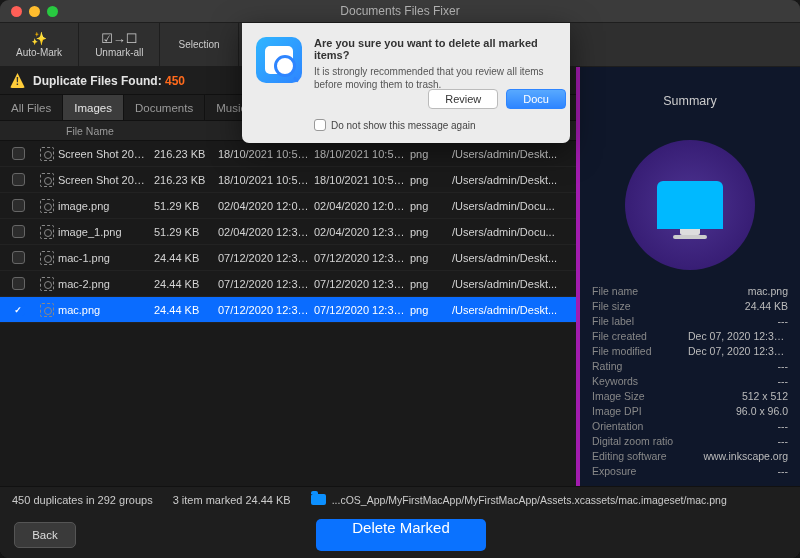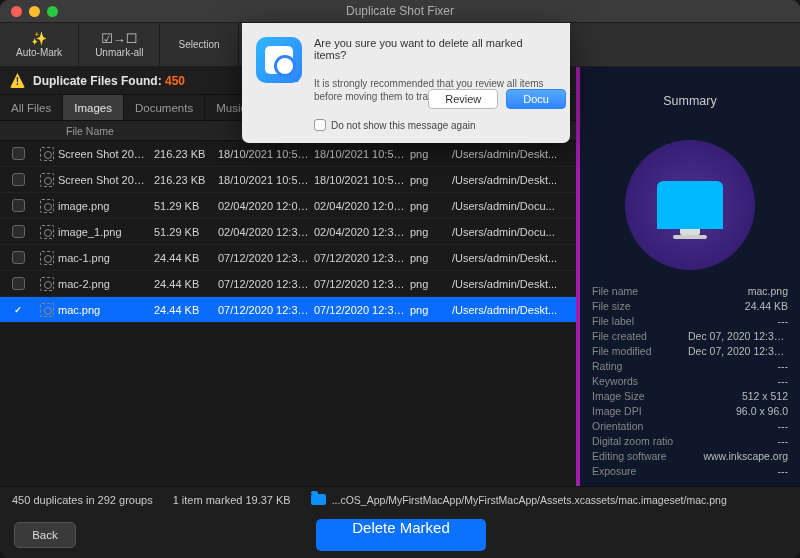--- a/index.html
+++ b/index.html
@@ -64,40 +64,40 @@
 .statusbar .pthtxt{white-space:nowrap;overflow:hidden;text-overflow:ellipsis;font-size:10.5px}
 .footer{height:46px;background:#1e1e1e;display:flex;align-items:center;padding:0 14px;border-radius:0 0 9px 9px}
 .back{width:62px;height:26px;background:#3a3a3a;border:1px solid #555;border-radius:5px;color:#ddd;font-size:11.5px;display:flex;align-items:center;justify-content:center}
 .delete{margin:0 auto;width:170px;height:32px;background:#0a72ff;border-radius:5px;color:#fff;font-size:15px;display:flex;align-items:flex-start;justify-content:center;transform:translateX(-30px)}
 .modal{position:absolute;top:23px;left:242px;width:328px;height:120px;background:#ececec;border-radius:0 0 7px 7px;box-shadow:0 8px 30px rgba(0,0,0,.5);padding:14px 14px 12px 14px;display:flex;gap:12px}
 .mico{width:46px;height:46px;background:linear-gradient(135deg,#2fb6ff,#2e85ff);border-radius:10px;position:relative;flex-shrink:0;display:flex;align-items:center;justify-content:center}
 .mico-inner{width:28px;height:28px;background:#fff;border-radius:5px;position:relative}
 .mico-inner::before{content:"";position:absolute;right:-3px;bottom:-3px;width:16px;height:16px;border:3px solid #2e85ff;border-radius:50%;background:transparent}
 .mico-inner::after{content:"";position:absolute;right:-6px;bottom:-7px;width:6px;height:3px;background:#2e85ff;transform:rotate(45deg);border-radius:2px}
 .mbody{flex:1;display:flex;flex-direction:column;font-size:11px;color:#333}
-.mhead{font-weight:400;margin-bottom:16px}
+.mhead{font-weight:700;margin-bottom:4px}
 .mtext{font-size:10px;color:#555;line-height:1.3}
 .mchk{display:flex;align-items:flex-end;gap:5px;font-size:10px;color:#444;margin-top:auto}
 .mchkbox{width:12px;height:12px;border:1px solid #999;border-radius:3px;background:#fff}
 .mbtns{position:absolute;right:4px;bottom:34px;display:flex;gap:8px}
 .mbtn{height:20px;padding:0 16px;border-radius:4px;font-size:11px;display:flex;align-items:center;justify-content:center;border:1px solid #bbb;background:#fff;color:#333}
 .mbtn.primary{background:linear-gradient(#58a9ff,#2e85ff);border-color:#2e85ff;color:#fff}
 </style>
 </head>
 <body>
 
 <div class="window">
 
   <div class="titlebar">
     <div class="traffic">
       <div class="light close"></div>
       <div class="light min"></div>
       <div class="light max"></div>
     </div>
-    <div class="title">Duplicate Shot Fixer</div>
+    <div class="title">Documents Files Fixer</div>
   </div>
 
   <div class="toolbar">
     <div class="tbtn">
       <span class="glyph">✨</span>
       <span>Auto-Mark</span>
     </div>
     <div class="tbtn">
       <span class="glyph">☑→☐</span>
       <span>Unmark-all</span>
@@ -290,21 +290,21 @@
           <div class="prow">
             <div class="k">Exposure</div>
             <div class="v">---</div>
           </div>
         </div>
     </div>
   </div>
 
   <div class="statusbar">
     <span class="grp">450 duplicates in 292 groups</span>
-    <span class="grp">1 item marked 19.37 KB</span>
+    <span class="grp">3 item marked 24.44 KB</span>
     <div class="path">
       <div class="folder"></div>
       <span class="pthtxt">...cOS_App/MyFirstMacApp/MyFirstMacApp/Assets.xcassets/mac.imageset/mac.png</span>
     </div>
   </div>
 
   <div class="footer">
     <div class="back">
         <span>Back</span>
       </div>

